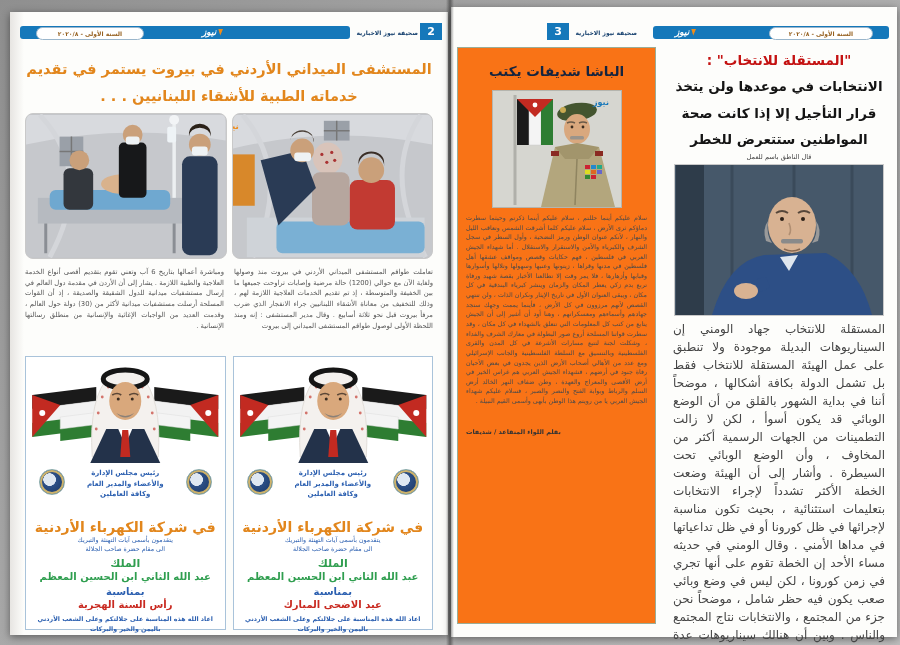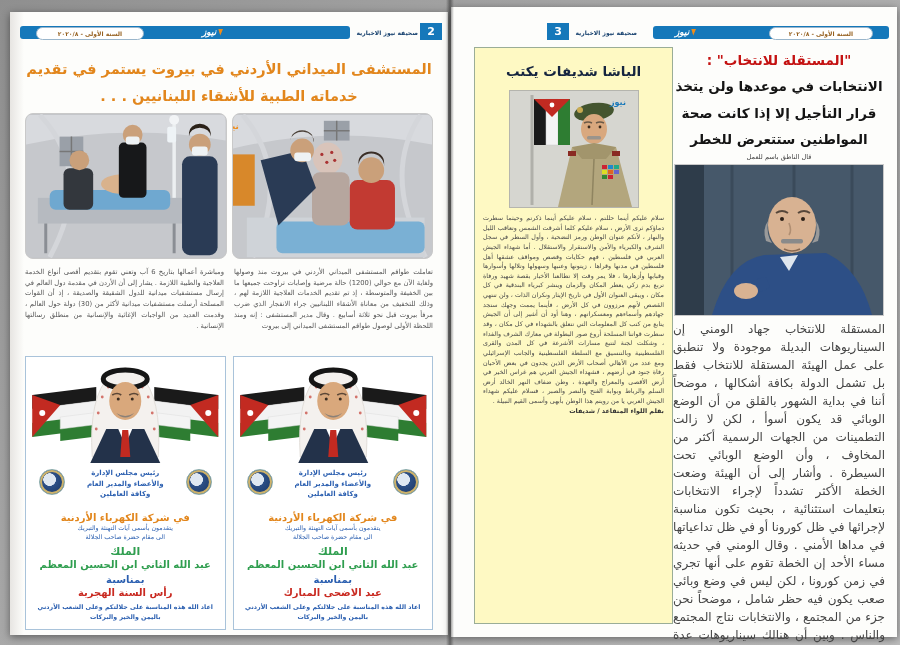--- a/index.html
+++ b/index.html
@@ -34,36 +34,36 @@
   .photo-frame svg{display:block;width:100%;height:100%;}
   .cols-l{position:absolute;top:255px;left:15px;right:15px;height:84px;display:flex;gap:10px;direction:rtl;}
   .ncol{flex:1;font-size:6.8px;line-height:1.58;text-align:justify;color:#555;direction:rtl;}
   .ads-l{position:absolute;top:344px;left:15px;right:15px;display:flex;gap:7px;direction:rtl;}
   .ad{flex:1;height:272px;border:1px solid #a9c3da;background:#fff;position:relative;text-align:center;direction:rtl;}
   .ad-art{display:block;width:100%;height:106px;}
   .ad-emblem{position:absolute;top:112px;width:24px;height:24px;border-radius:50%;
     background:radial-gradient(circle at 40% 40%,#dfe8f2 30%,#2c4f86 32%,#17335e 100%);
     border:1px solid #8aa;box-shadow:inset 0 0 0 2px #cdb26a;}
   .ad-titles{margin-top:5px;color:#2b5fb0;font-weight:bold;font-size:7px;line-height:1.5;}
-  .ad-company{margin-top:12px;color:#e2861c;font-weight:bold;font-size:10px;}
+  .ad-company{margin-top:19px;color:#e2861c;font-weight:bold;font-size:14px;}
   .ad-small{color:#2b5fb0;font-size:6.3px;line-height:1.55;}
   .ad-king{margin-top:3px;color:#2f9e4f;font-weight:bold;font-size:11px;}
   .ad-kingname{color:#2f9e4f;font-weight:bold;font-size:10px;margin-top:1px;}
   .ad-occlabel{margin-top:4px;color:#2b5fb0;font-size:10px;font-weight:bold;}
   .ad-occasion{margin-top:2px;color:#c92a21;font-weight:bold;font-size:10px;}
   .ad-bless{margin-top:4px;padding:0 10px;color:#2b5fb0;font-size:6.3px;font-weight:bold;line-height:1.55;}
 
   
-  .greenbox{position:absolute;left:23px;top:40px;width:197px;height:575px;background:#fef9c3;
+  .greenbox{position:absolute;left:6px;top:40px;width:197px;height:575px;background:#f97316;
     border:1px solid #9aad97;}
   .gb-title{margin-top:12px;text-align:center;color:#15243f;font-weight:bold;font-size:13.5px;
     line-height:1.7;direction:rtl;}
   .gb-photo{display:block;margin:7px auto 5px auto;width:128px;height:116px;border:1px solid #b5b5ae;background:#d6d6d0;}
   .gb-body{padding:0 8px;font-size:6.35px;line-height:1.52;text-align:justify;color:#4a4a4a;direction:rtl;}
-  .gb-byline{padding:1px 8px 0 8px;font-size:6.4px;font-weight:bold;color:#333;direction:rtl;text-align:right;}
+  .gb-byline{padding:1px 8px 0 8px;font-size:6.4px;font-weight:bold;color:#333;direction:rtl;text-align:left;margin-top:21px;}
   .article-r{position:absolute;left:222px;top:40px;width:212px;}
   .headline-r{text-align:center;direction:rtl;font-weight:bold;font-size:13.5px;line-height:1.95;color:#141414;}
   .headline-r .red{color:#c41212;}
   .lead-r{margin-top:1px;text-align:center;direction:rtl;font-size:6.6px;color:#444;}
   .photo-r{display:block;width:208px;height:150px;margin:3px auto 0 auto;border:1px solid #c9c9c9;background:#46586a;}
   .body-r{margin-top:4px;font-size:12px;line-height:1.5;text-align:justify;color:#454545;direction:rtl;}
 </style>
 </head>
 <body>
 

